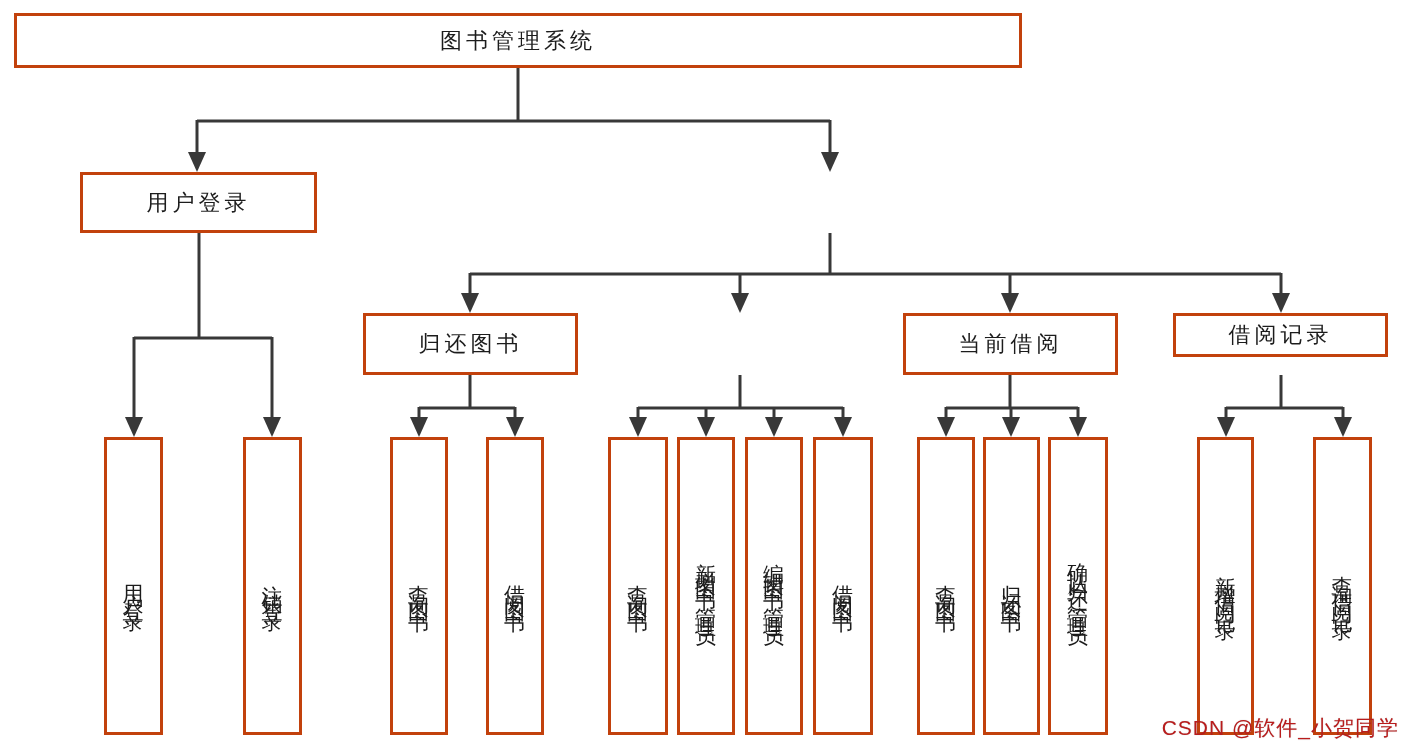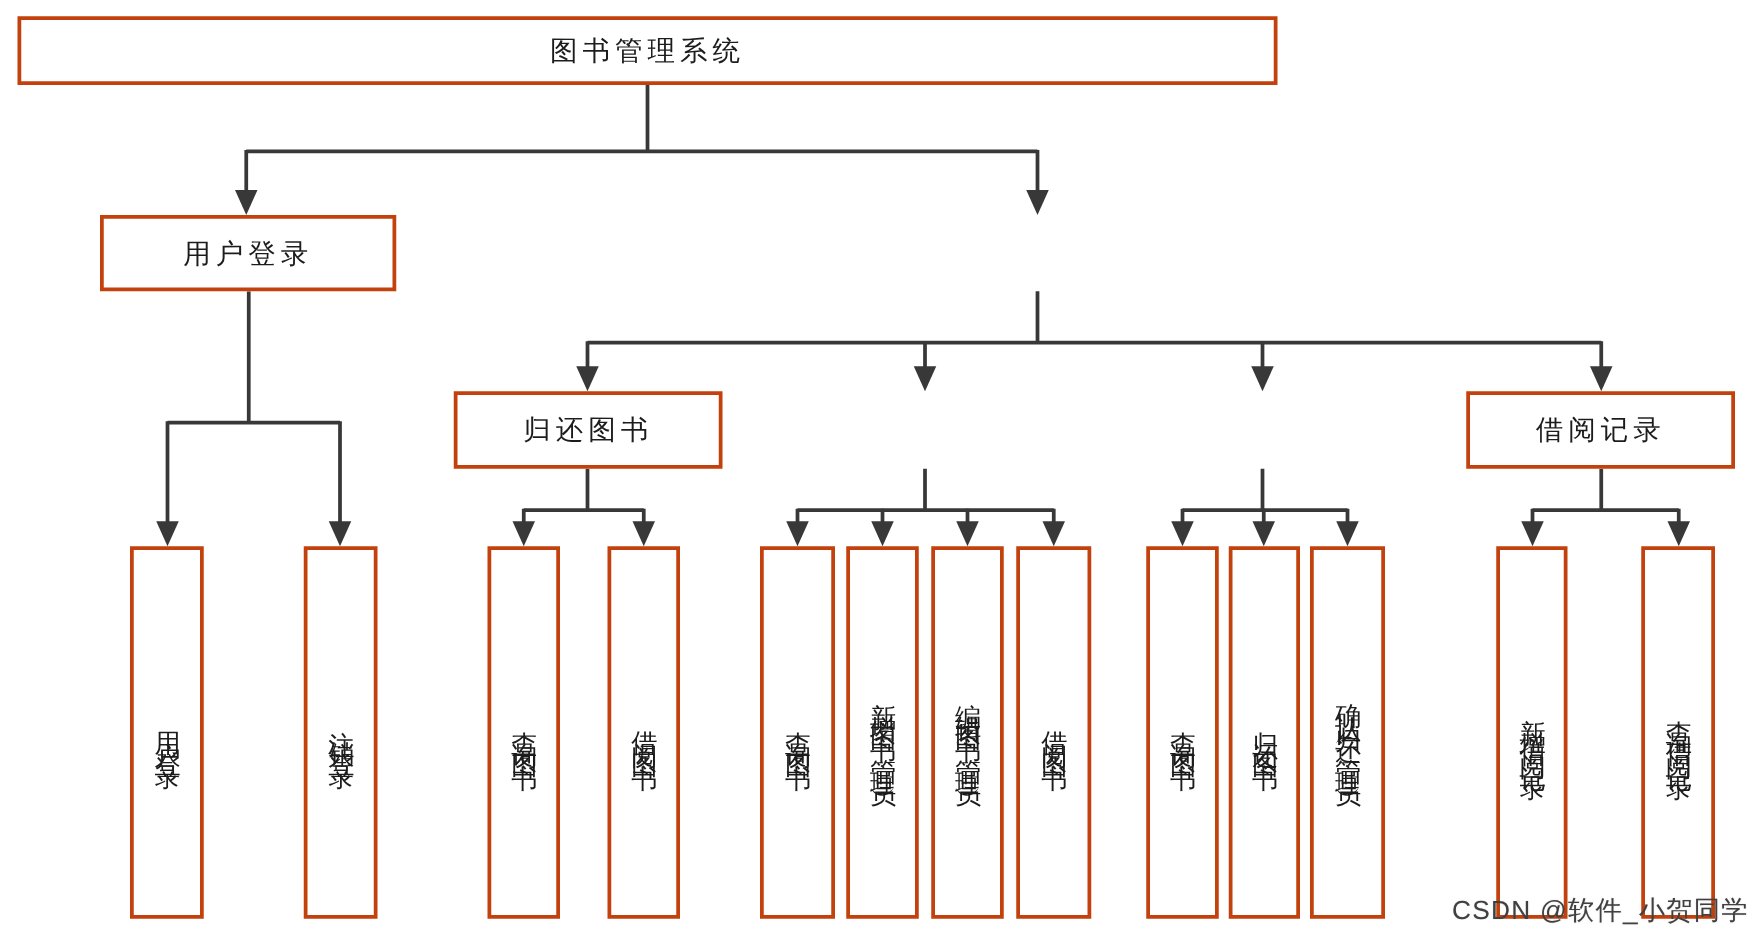--- a/index.html
+++ b/index.html
@@ -13,21 +13,21 @@
     box-sizing:border-box;display:flex;align-items:center;justify-content:center;
     color:#1c1c1c;
   }
   .box.h span{font-size:22px;letter-spacing:4px;white-space:nowrap;}
   .box.v span{
     writing-mode:vertical-lr;text-orientation:mixed;
     font-size:21px;letter-spacing:9px;line-height:1;white-space:nowrap;
   }
   .watermark{
     position:absolute;right:6px;bottom:5px;
-    font-size:21px;color:#404040;letter-spacing:1px;
+    font-size:21px;color:#b91c1c;letter-spacing:1px;
     text-shadow:0 0 1px rgba(90,90,90,.35);
   }
 </style>
 </head>
 <body>
 
 <div class="stage">
 
   <svg class="connectors" width="1405" height="747" viewBox="0 0 1405 747" stroke="#383838" stroke-width="3" fill="#383838">
 
@@ -109,21 +109,24 @@
     <span>图书管理系统</span>
   </div>
 
   <div class="box h" style="left:80px;top:172px;width:237px;height:61px">
     <span>用户登录</span>
   </div>
 
   <div class="box h" style="left:363px;top:313px;width:215px;height:62px">
     <span>归还图书</span>
   </div>
-  <div class="box h" style="left:1173px;top:313px;width:215px;height:62px">
+  <div class="box h" style="left:903px;top:313px;width:215px;height:62px">
+    <span>当前借阅</span>
+  </div>
+  <div class="box h" style="left:1173px;top:313px;width:215px;height:44px">
     <span>借阅记录</span>
   </div>
 
   <div class="box v" style="left:104px;top:437px;width:59px;height:298px">
     <span>用户登录</span>
   </div>
   <div class="box v" style="left:243px;top:437px;width:59px;height:298px">
     <span>注销登录</span>
   </div>
 

